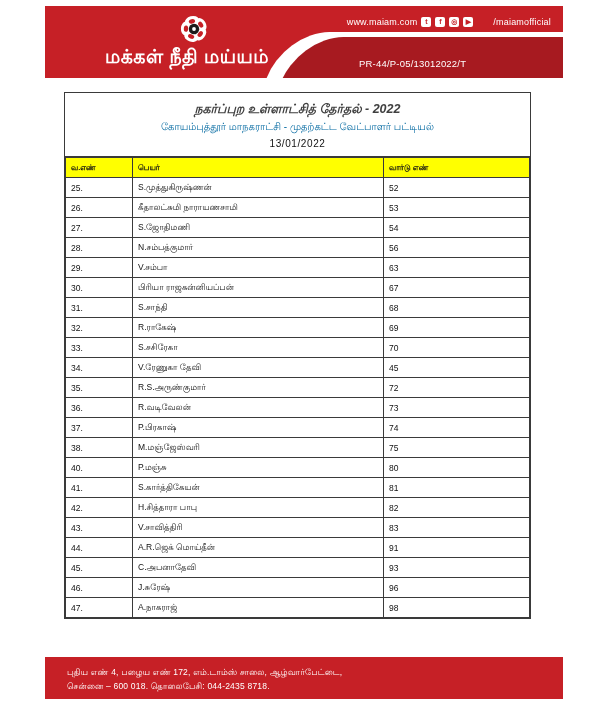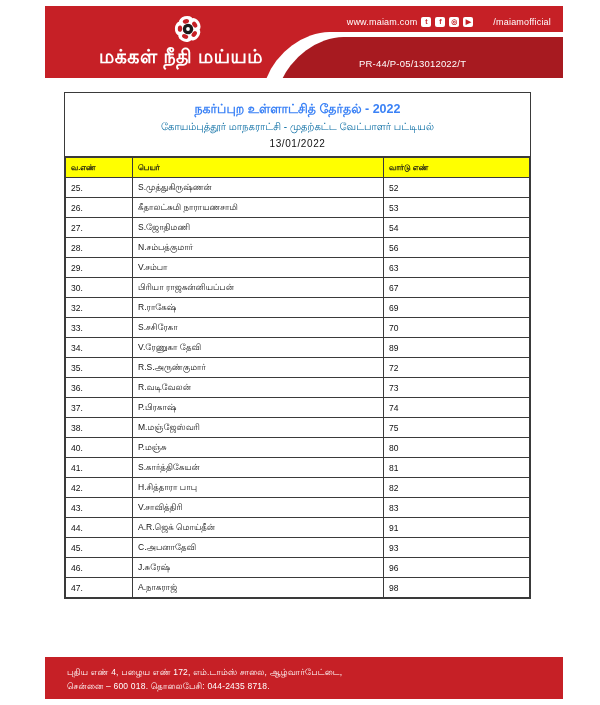--- a/index.html
+++ b/index.html
@@ -86,21 +86,21 @@
     font-weight: bold;
   }
   .handle {
     font-size: 9px;
     color: #ffffff;
     margin-left: 16px;
     letter-spacing: 0.2px;
   }
   .logo-wrap {
     position: absolute;
-    left: 21px;
+    left: 27px;
     top: 4px;
     width: 230px;
     height: 68px;
     z-index: 7;
   }
   .logo-mark {
     position: absolute;
     left: 105px;
     top: 2px;
     width: 34px;
@@ -130,22 +130,23 @@
     background: #ffffff;
   }
   .title-cell {
     border-bottom: 1px solid #3a3a3a;
     padding: 7px 6px 4px 6px;
     text-align: center;
   }
   .title-line1 {
     font-size: 12.5px;
     font-weight: bold;
-    color: #3b82f6;
+    color: #404040;
     line-height: 18px;
+    font-style: italic;
   }
   .title-line2 {
     font-size: 10px;
     font-weight: normal;
     color: #0369a1;
     line-height: 18px;
   }
   .title-date {
     font-size: 10px;
     color: #111111;
@@ -284,33 +285,38 @@
             <td class="c-sno">29.</td>
             <td class="c-name">V.சம்பா</td>
             <td class="c-ward">63</td>
           </tr>
           <tr>
             <td class="c-sno">30.</td>
             <td class="c-name">பிரியா ராஜகன்னியப்பன்</td>
             <td class="c-ward">67</td>
           </tr>
           <tr>
+            <td class="c-sno">31.</td>
+            <td class="c-name">S.சாந்தி</td>
+            <td class="c-ward">68</td>
+          </tr>
+          <tr>
             <td class="c-sno">32.</td>
             <td class="c-name">R.ராகேஷ்</td>
             <td class="c-ward">69</td>
           </tr>
           <tr>
             <td class="c-sno">33.</td>
             <td class="c-name">S.சசிரேகா</td>
             <td class="c-ward">70</td>
           </tr>
           <tr>
             <td class="c-sno">34.</td>
             <td class="c-name">V.ரேணுகா தேவி</td>
-            <td class="c-ward">89</td>
+            <td class="c-ward">45</td>
           </tr>
           <tr>
             <td class="c-sno">35.</td>
             <td class="c-name">R.S.அருண்குமார்</td>
             <td class="c-ward">72</td>
           </tr>
           <tr>
             <td class="c-sno">36.</td>
             <td class="c-name">R.வடிவேலன்</td>
             <td class="c-ward">73</td>

